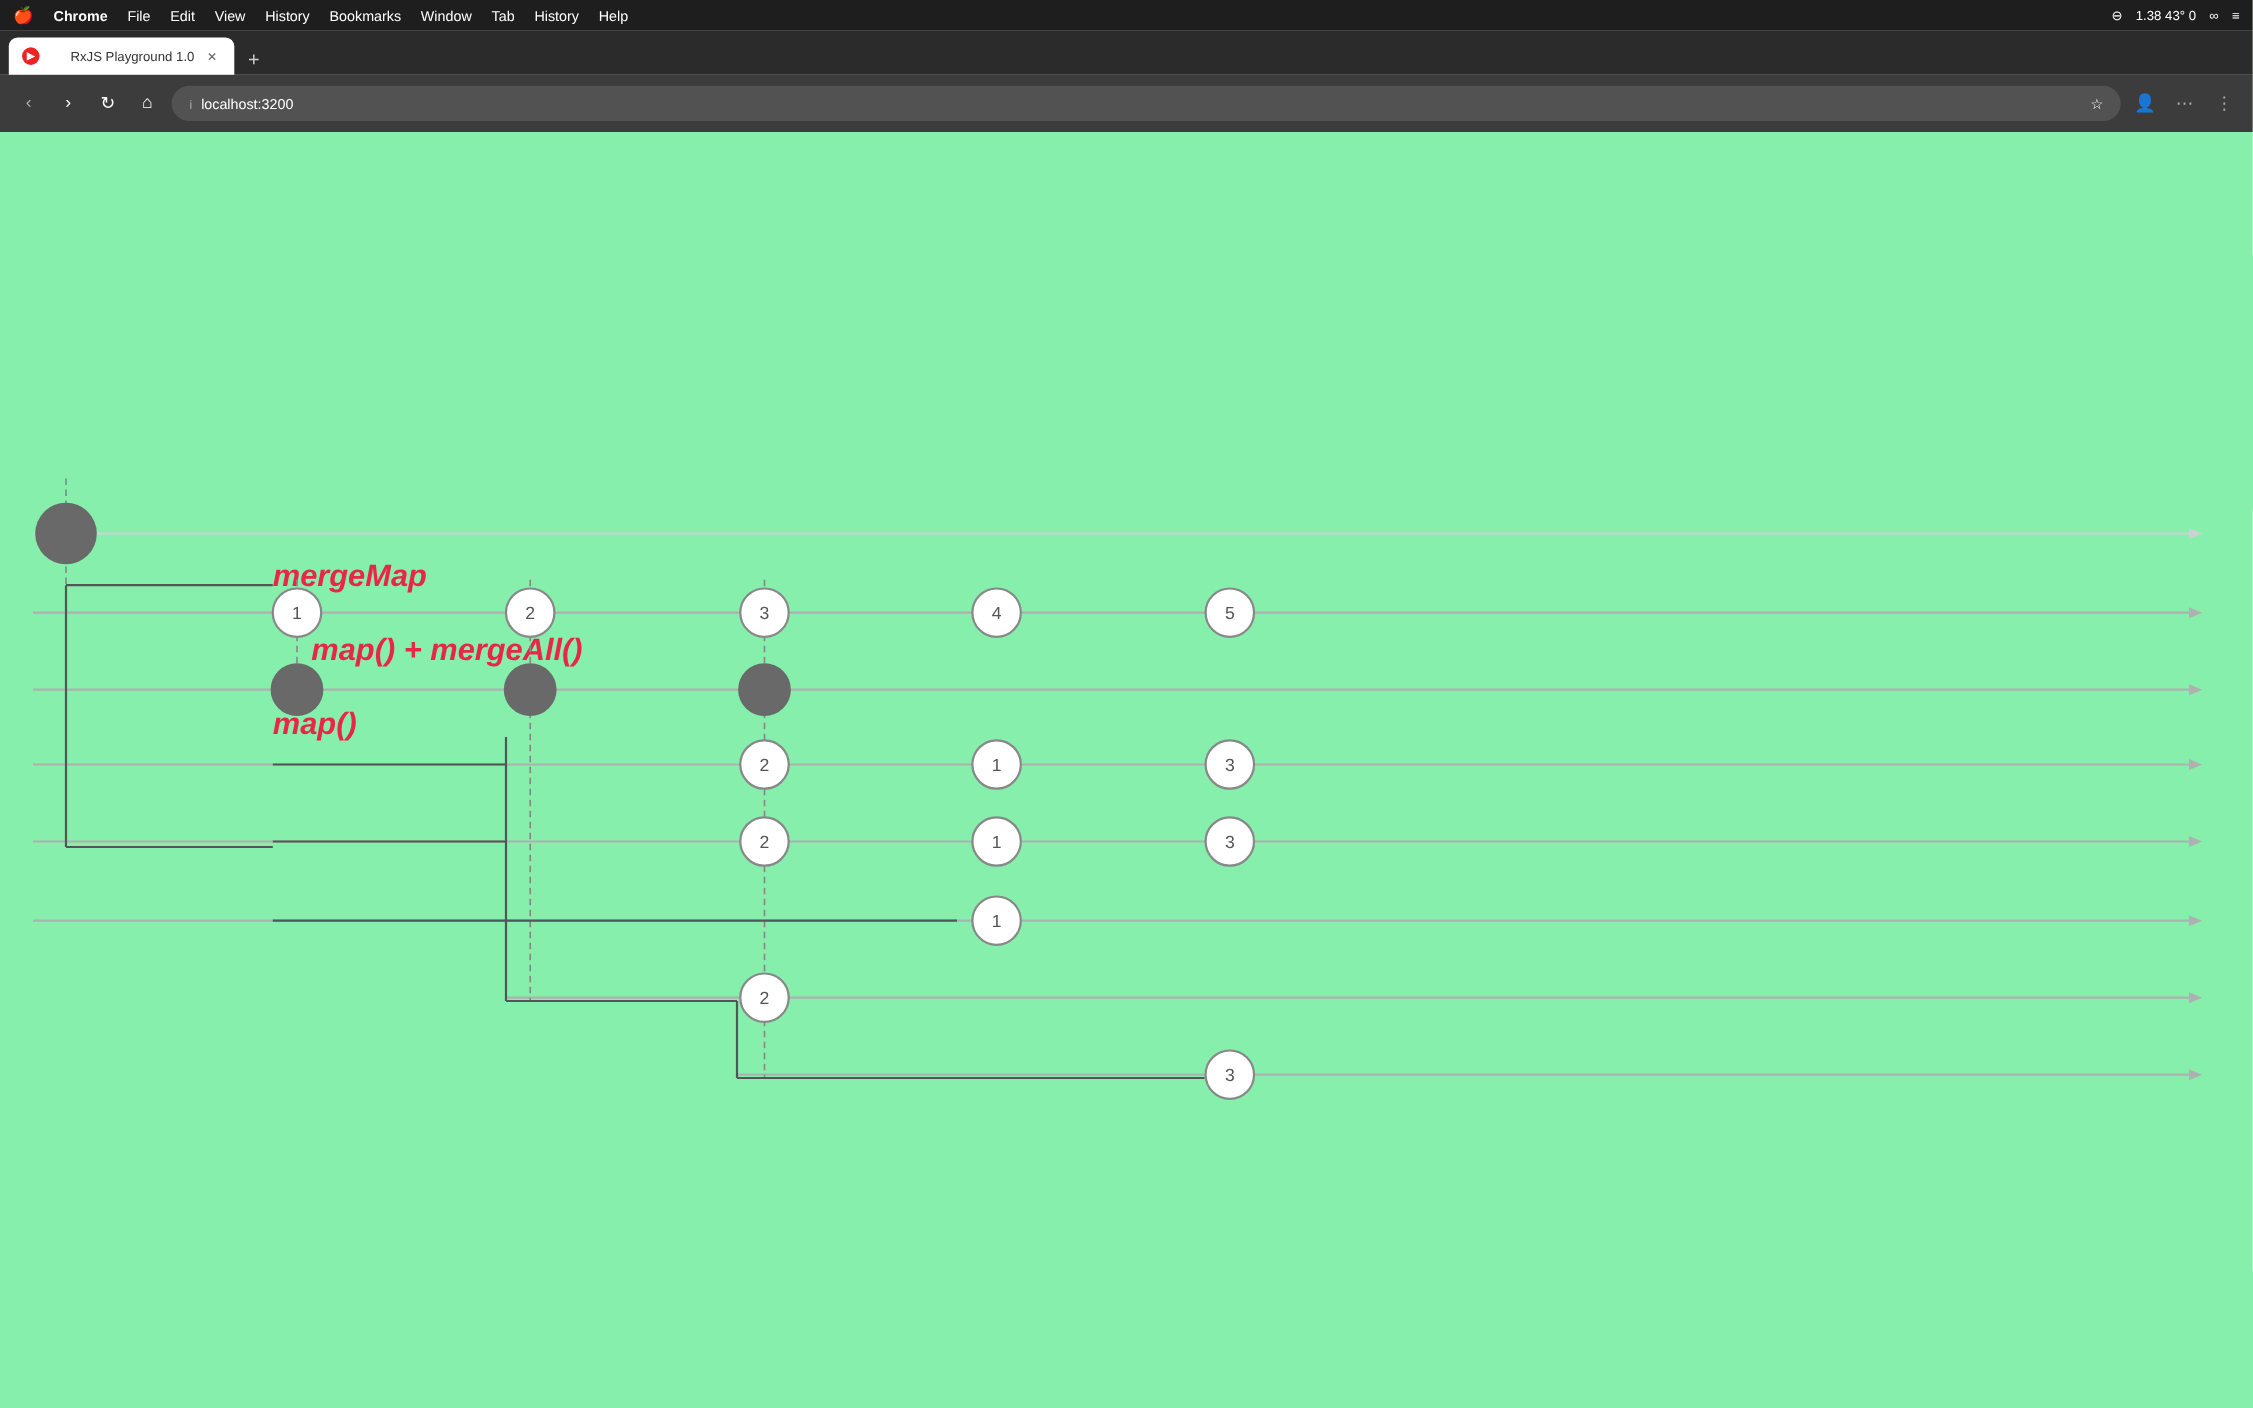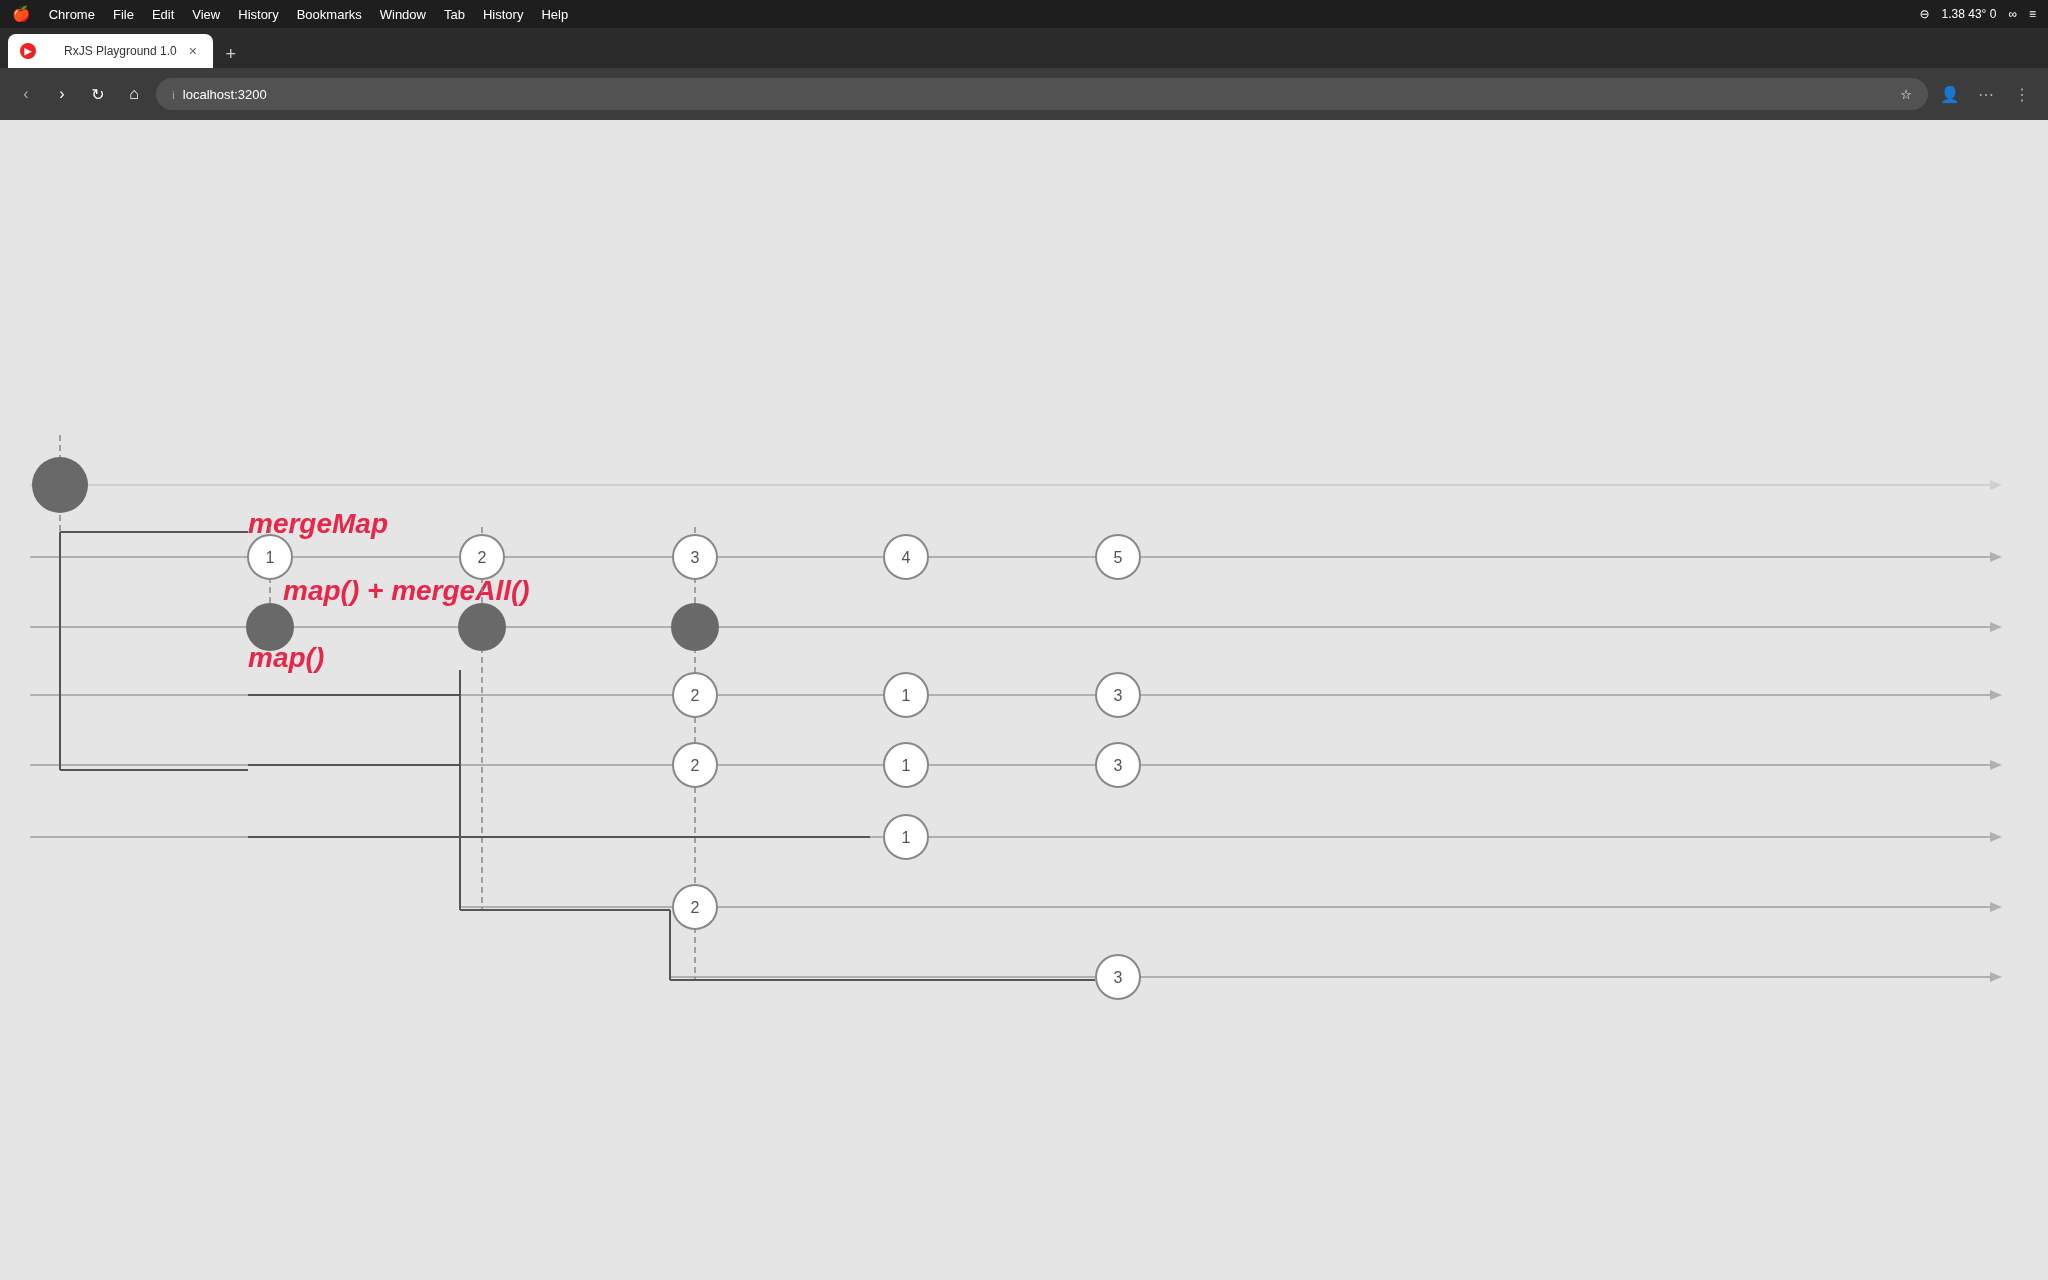--- a/index.html
+++ b/index.html
@@ -11,21 +11,21 @@
       height: 28px;
       display: flex;
       align-items: center;
       padding: 0 12px;
       gap: 18px;
       color: #fff;
       font-size: 13px;
     }
     .menubar-apple { font-size: 15px; }
     .menubar-item { font-weight: 500; }
-    .menubar-item.bold { font-weight: 400; }
+    .menubar-item.bold { font-weight: 700; }
     .menubar-right {
       margin-left: auto;
       display: flex;
       align-items: center;
       gap: 12px;
       font-size: 12px;
     }
 
     
     .tabbar {
@@ -102,21 +102,21 @@
       gap: 10px;
     }
     .toolbar-btn {
       width: 28px; height: 28px;
       display: flex; align-items: center; justify-content: center;
       color: #aaa; font-size: 16px; cursor: pointer;
     }
 
     
     .content {
-      background: #e5e5e5;
+      background: #86efac;
       position: relative;
       width: 100%;
       height: calc(100vh - 120px);
       overflow: hidden;
     }
 
     
     .diagram-svg {
       position: absolute;
       top: 0; left: 0;

